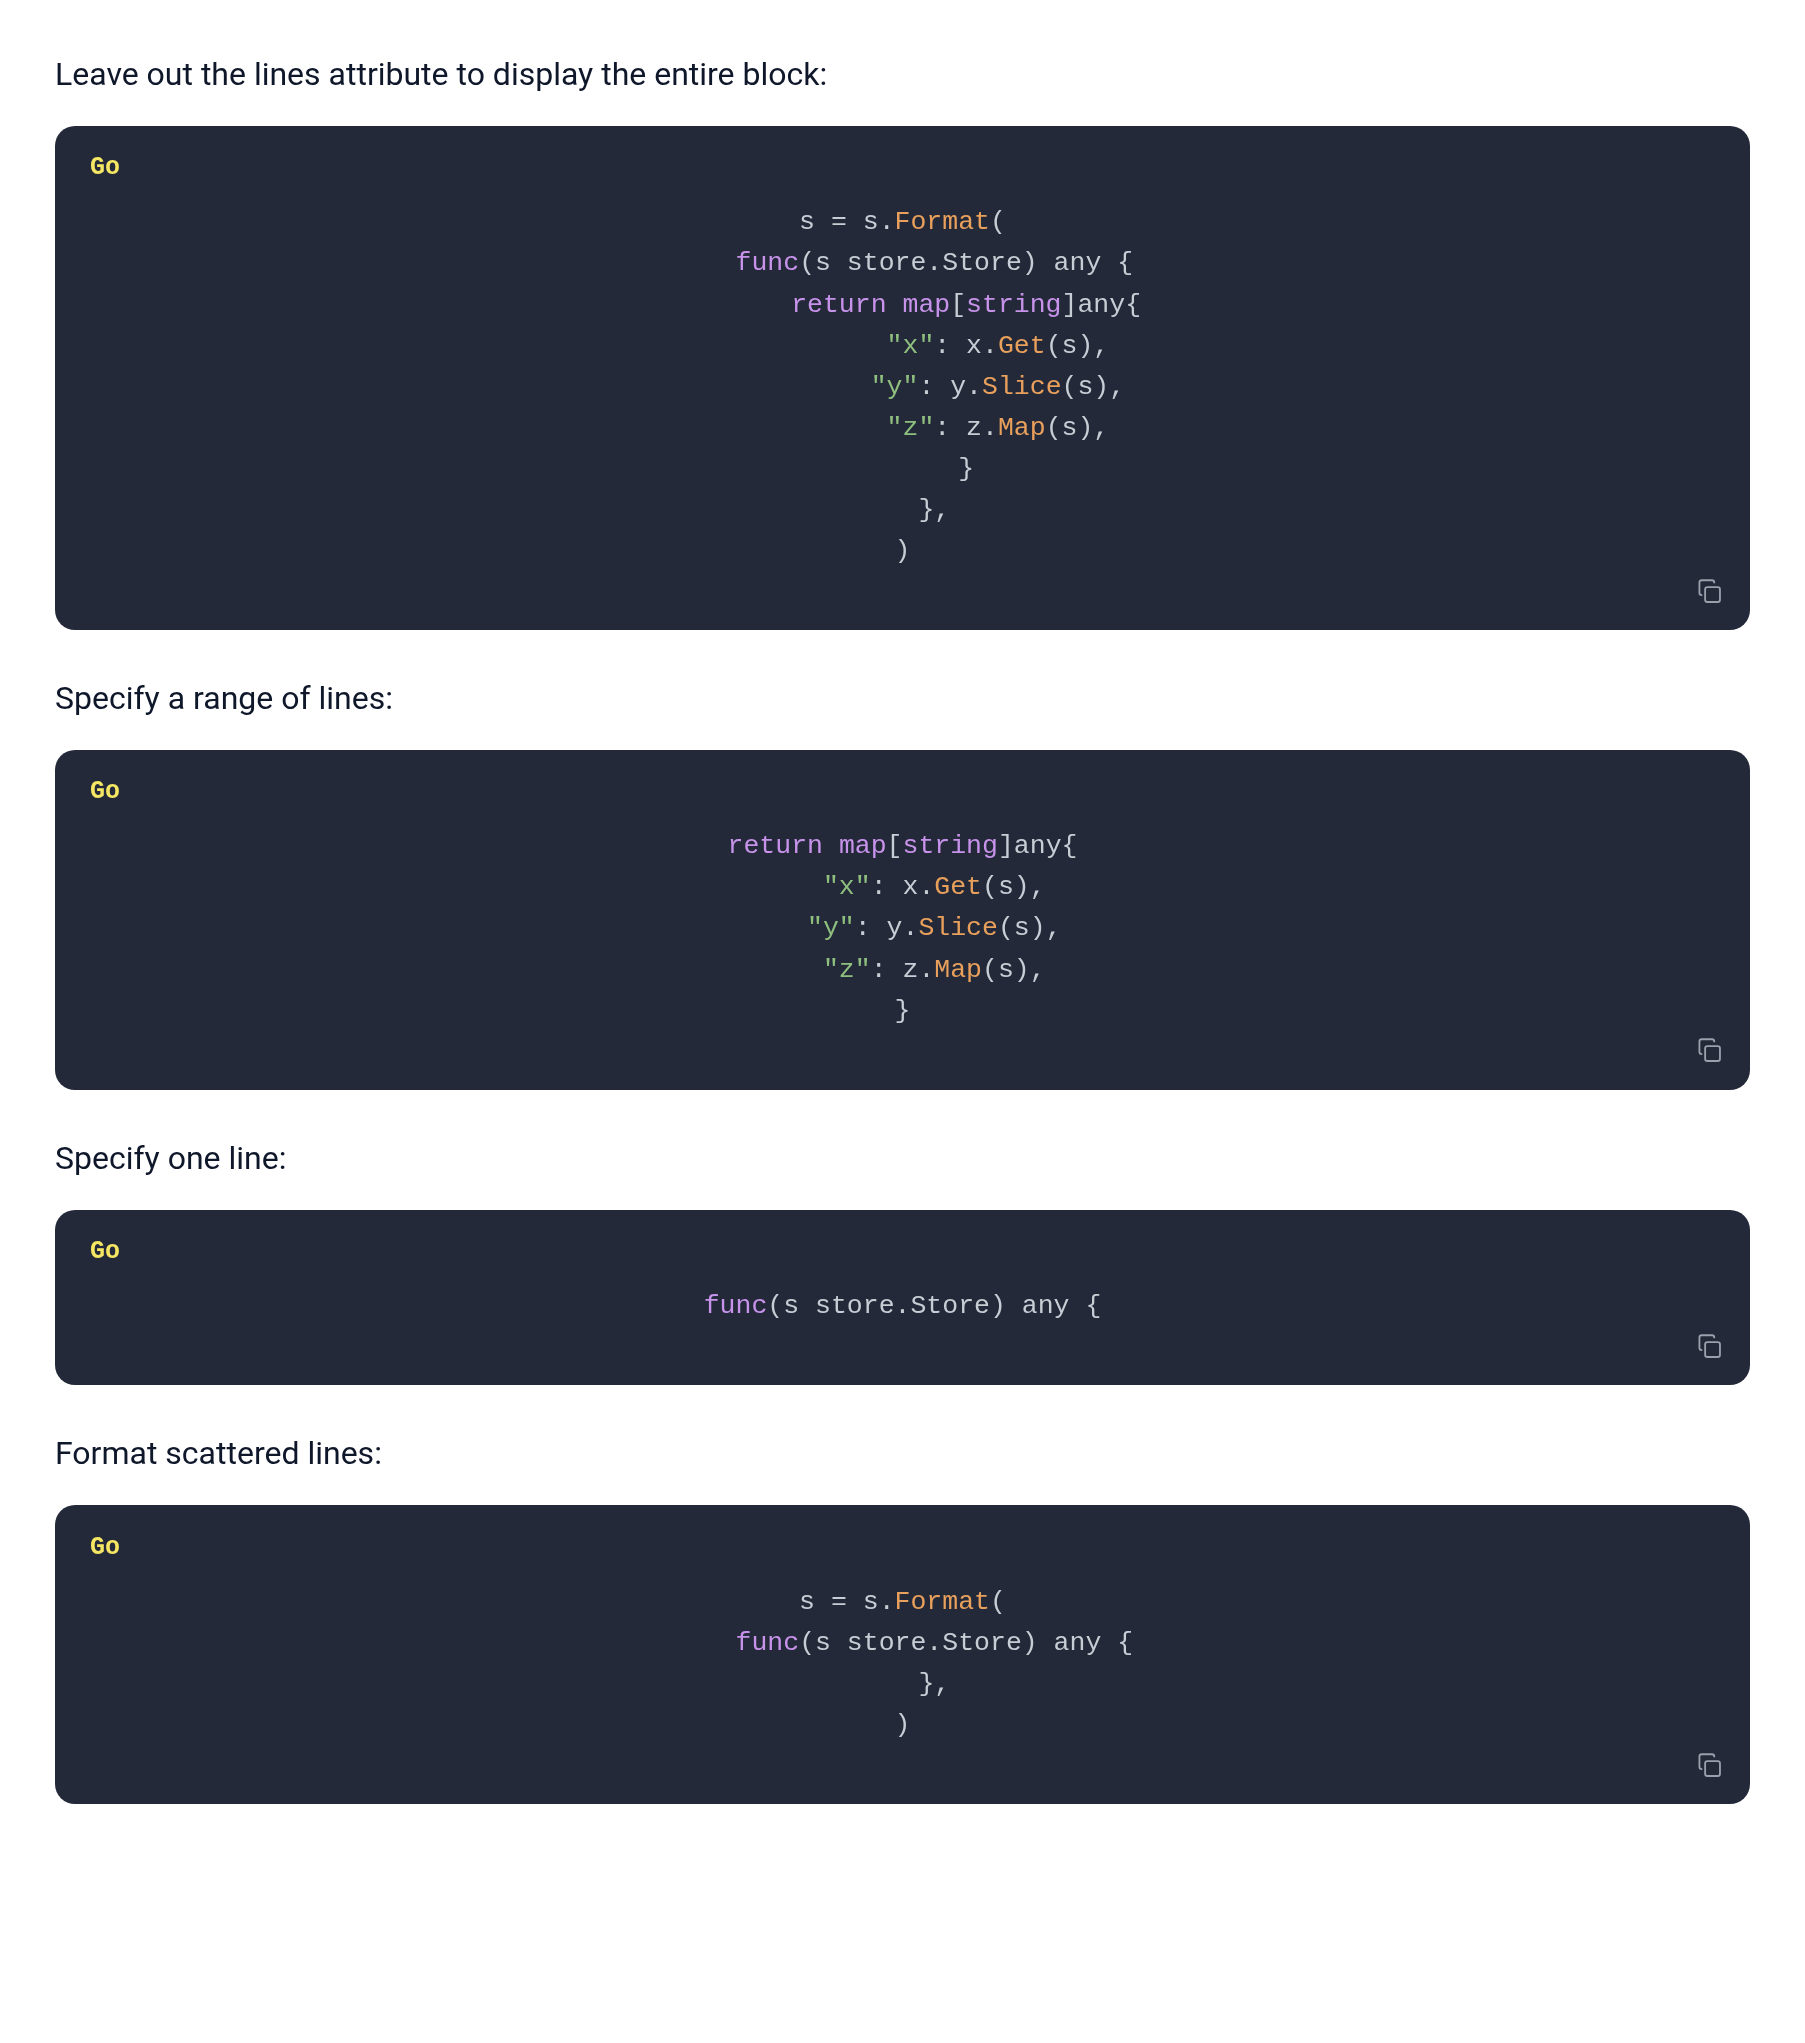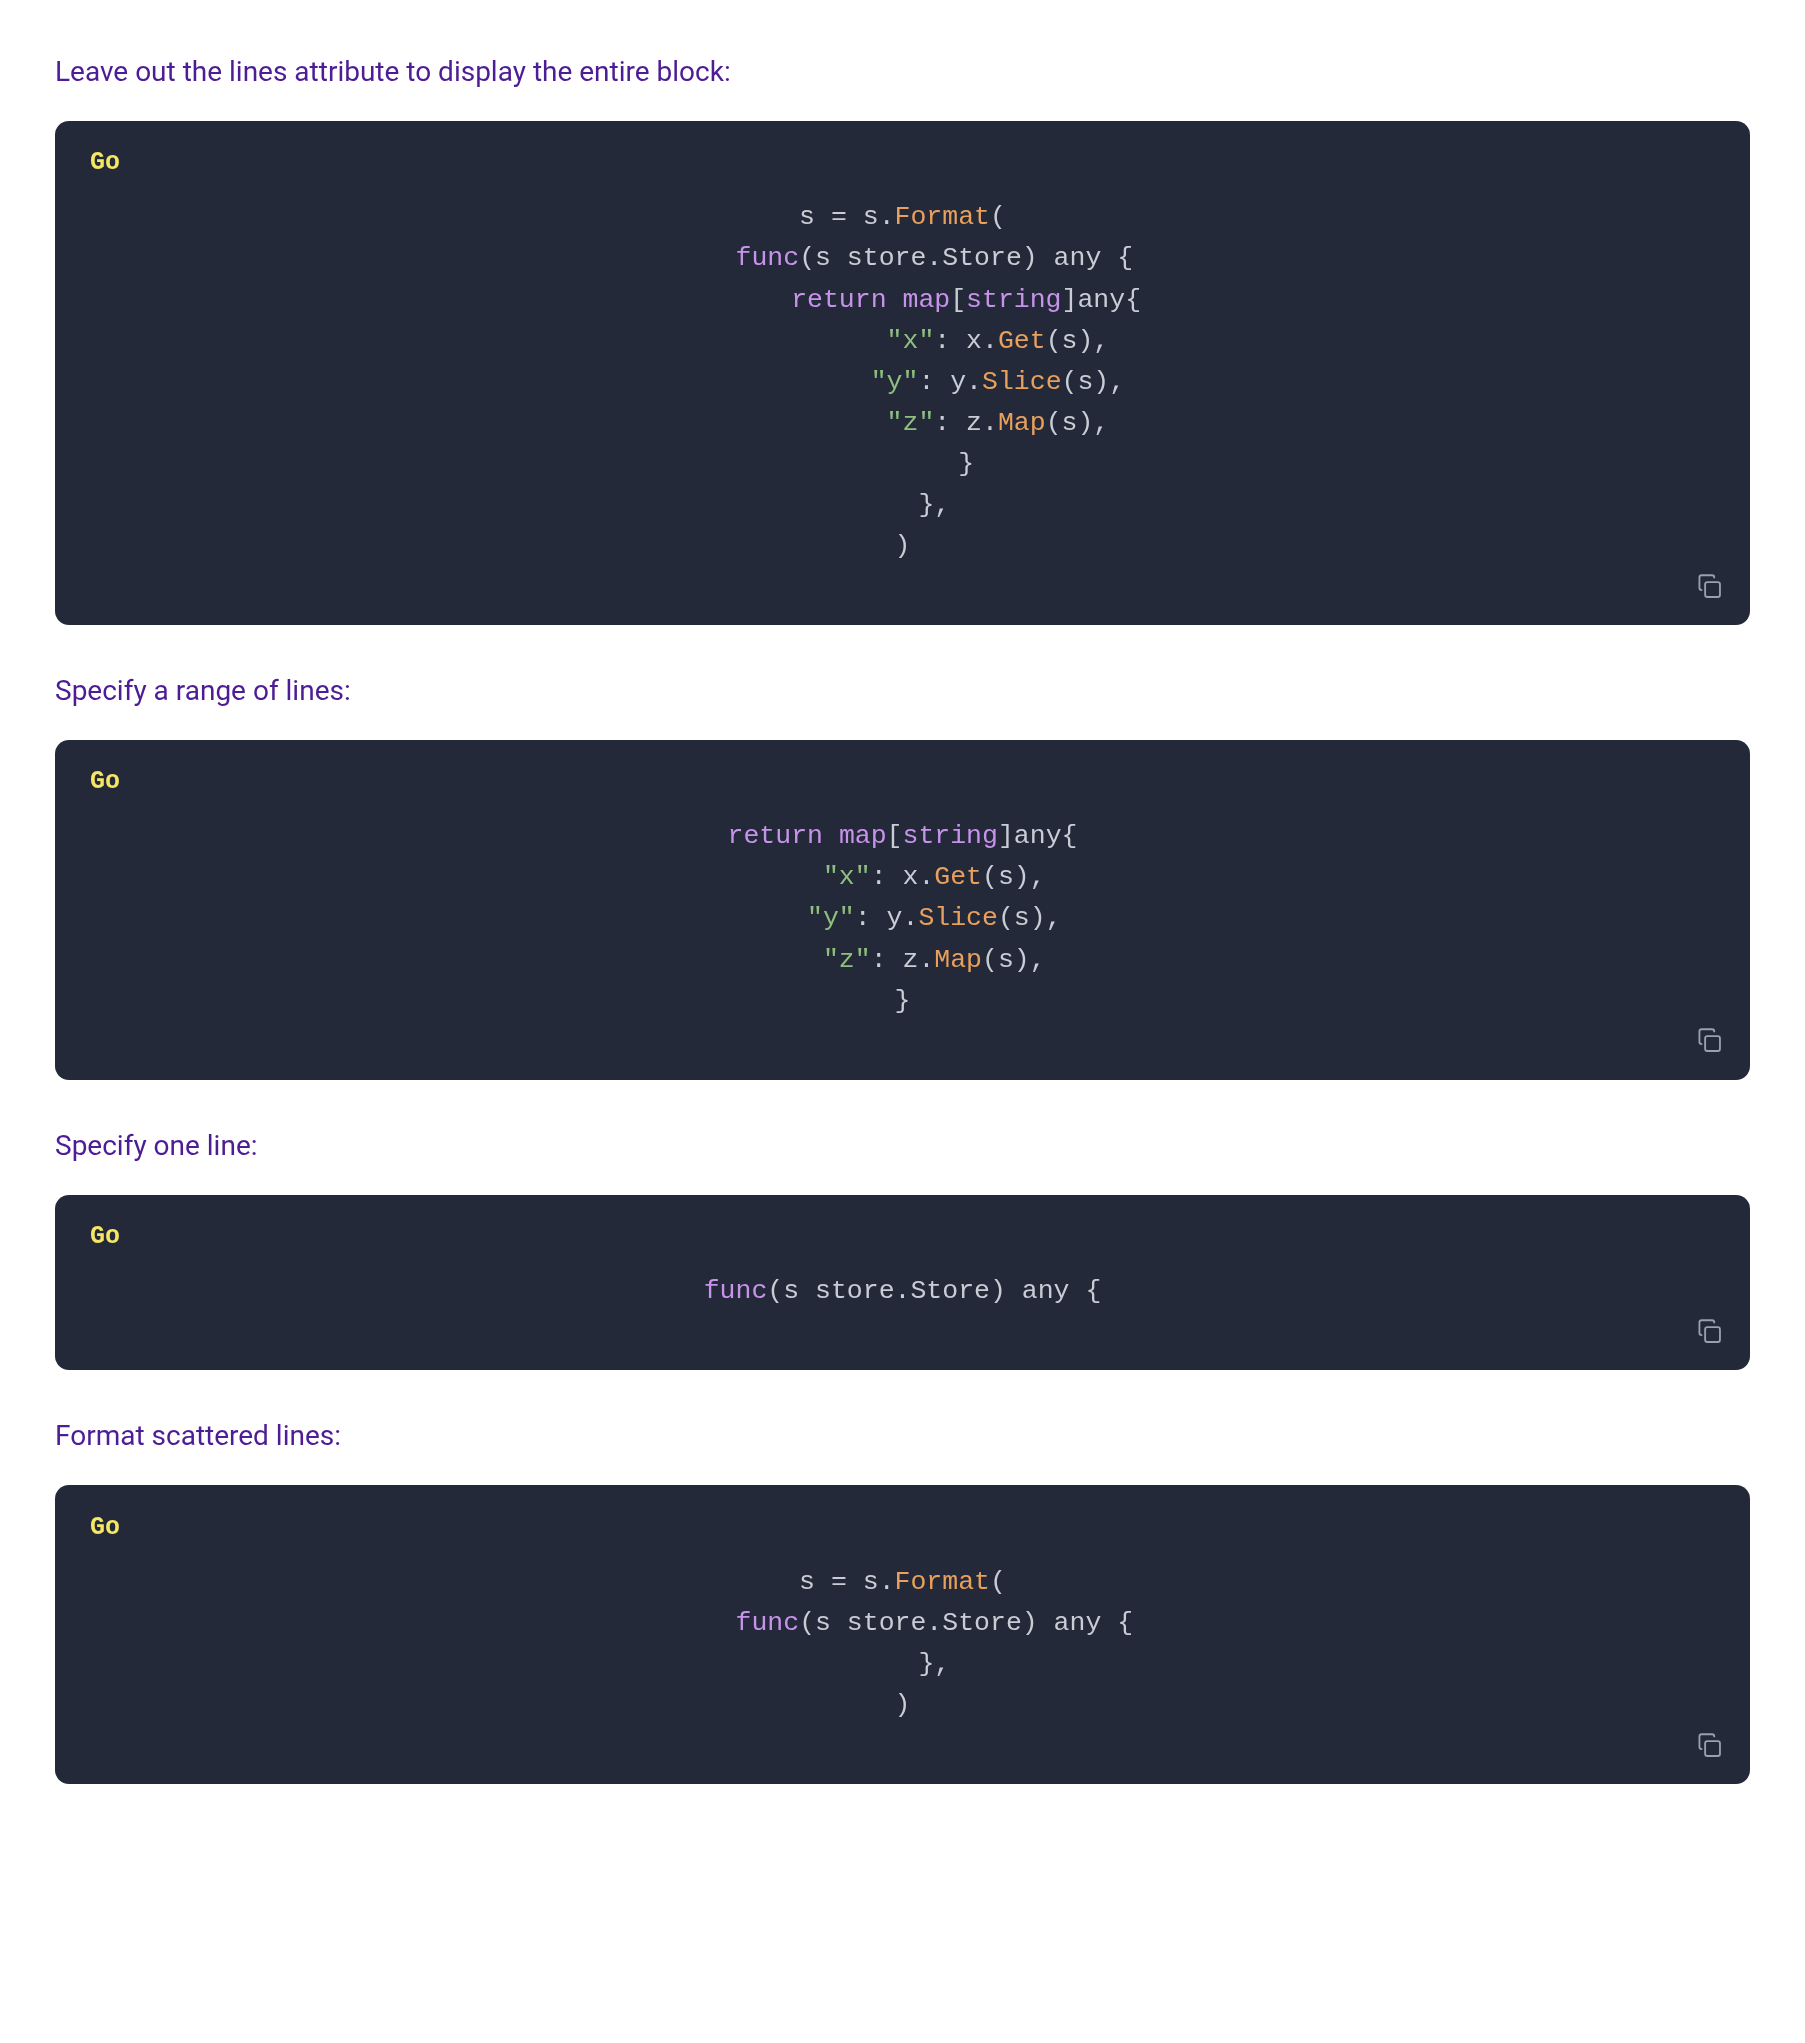--- a/index.html
+++ b/index.html
@@ -3,28 +3,28 @@
 <meta charset="utf-8">
 <style>
   * { box-sizing: border-box; margin: 0; padding: 0; }
   body {
     background: #ffffff;
     font-family: -apple-system, BlinkMacSystemFont, "Segoe UI", Roboto, sans-serif;
     padding: 55px;
     color: #3a4150;
   }
   .intro {
-    font-size: 28px;
-    color: #4c1d95;
+    font-size: 32px;
+    color: #0f172a;
     margin-bottom: 33px;
     font-weight: 400;
   }
   .codeblock {
     background: #232938;
-    border-radius: 14px;
+    border-radius: 20px;
     padding: 27.4px 35px 58px 35px;
     position: relative;
     margin-bottom: 49px;
   }
   .lang-label {
     font-family: "SFMono-Regular", Consolas, "Liberation Mono", Menlo, monospace;
     color: #f5e663;
     font-weight: 700;
     font-size: 25px;
     margin-bottom: 20px;

